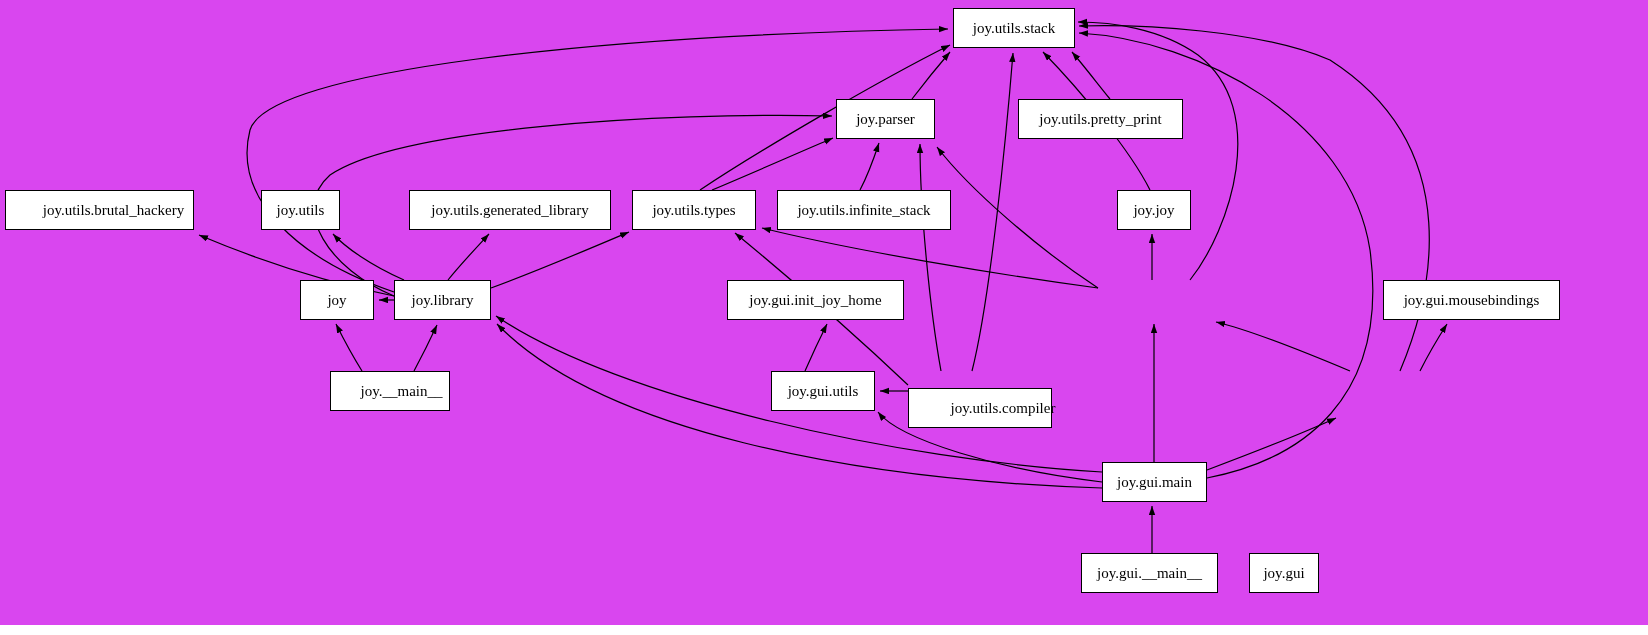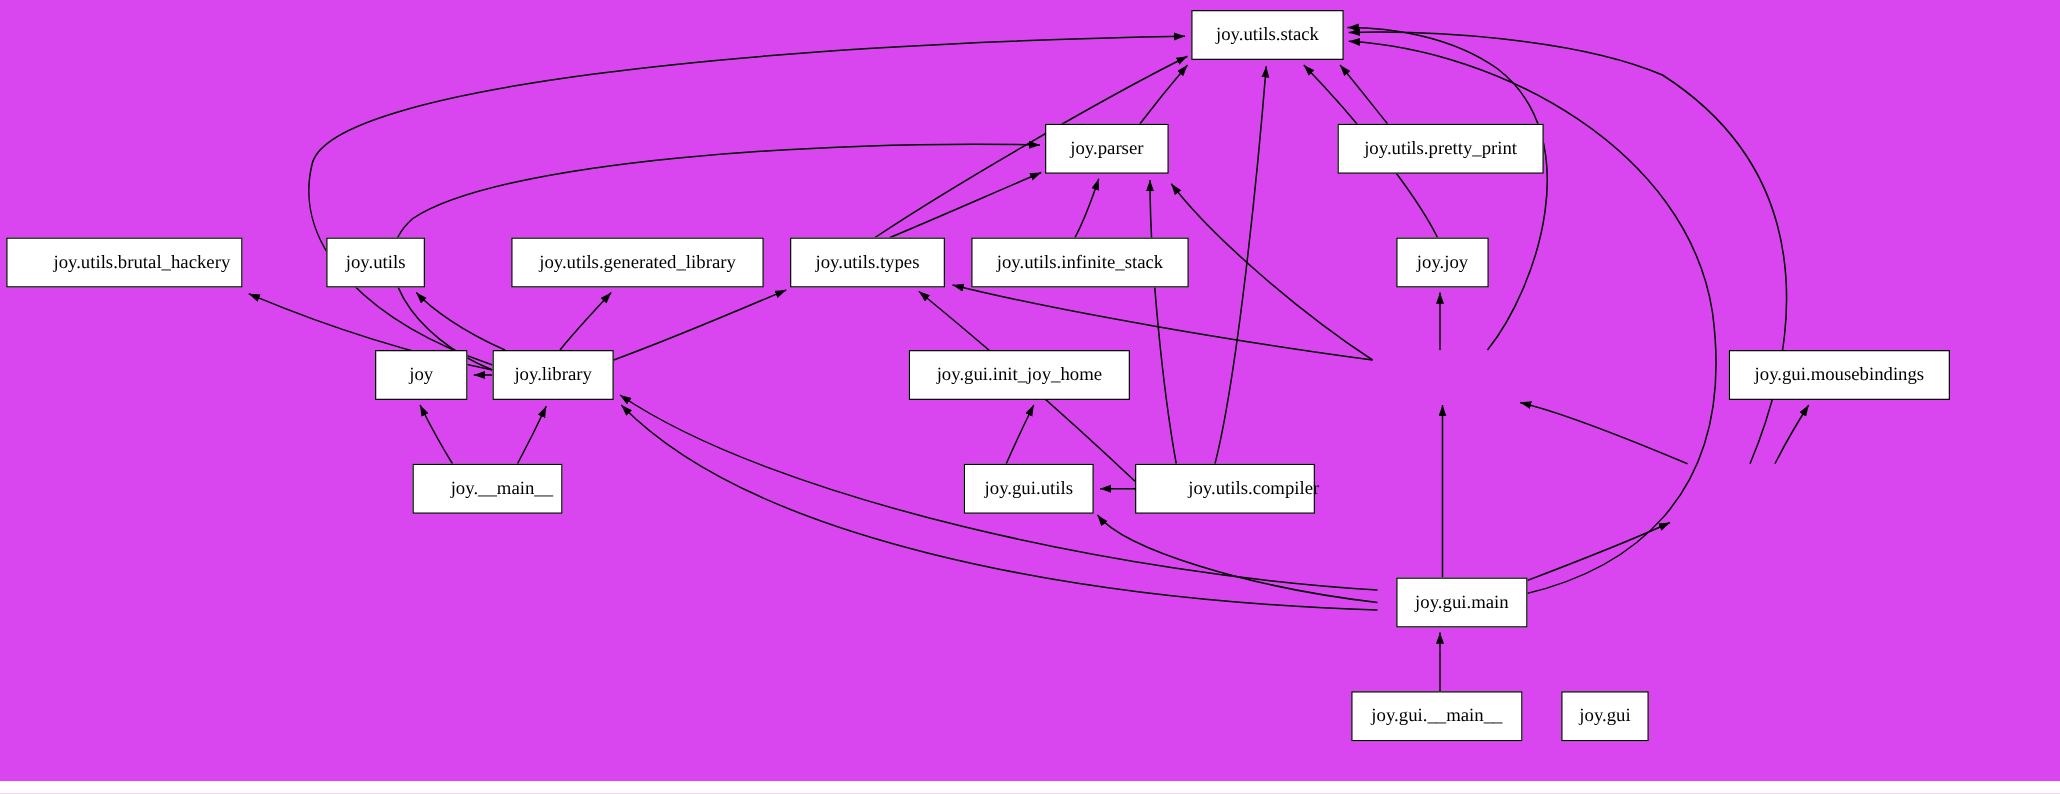--- a/index.html
+++ b/index.html
@@ -120,21 +120,21 @@
       <path d="M805,371 C812,355 820,338 827,324"></path>
     </g>
   </svg>
 
   <div class="node" style="left:953px;top:8px;width:122px;height:40px;">
     <span>joy.utils.stack</span>
   </div>
   <div class="node" style="left:836px;top:99px;width:99px;height:40px;">
     <span>joy.parser</span>
   </div>
-  <div class="node" style="left:1070px;top:99px;width:165px;height:40px;text-align:center;">
+  <div class="node" style="left:1018px;top:99px;width:165px;height:40px;text-align:center;">
     <span>joy.utils.pretty_print</span>
   </div>
   <div class="node" style="left:5px;top:190px;width:189px;height:40px;padding-left:28px;">
     <span>joy.utils.brutal_hackery</span>
   </div>
   <div class="node" style="left:261px;top:190px;width:79px;height:40px;align-items:center;">
     <span>joy.utils</span>
   </div>
   <div class="node" style="left:409px;top:190px;width:202px;height:40px;">
     <span>joy.utils.generated_library</span>
@@ -159,24 +159,24 @@
   </div>
   <div class="node" style="left:1383px;top:280px;width:177px;height:40px;">
     <span>joy.gui.mousebindings</span>
   </div>
   <div class="node" style="left:330px;top:371px;width:120px;height:40px;padding-left:23px;">
     <span>joy.__main__</span>
   </div>
   <div class="node" style="left:771px;top:371px;width:104px;height:40px;">
     <span>joy.gui.utils</span>
   </div>
-  <div class="node" style="left:908px;top:371px;width:144px;height:40px;padding-left:46px;">
+  <div class="node" style="left:908px;top:388px;width:144px;height:40px;padding-left:46px;">
     <span>joy.utils.compiler</span>
   </div>
-  <div class="node" style="left:1102px;top:462px;width:105px;height:40px;margin-left:15px;">
+  <div class="node" style="left:1102px;top:462px;width:105px;height:40px;">
     <span>joy.gui.main</span>
   </div>
   <div class="node" style="left:1081px;top:553px;width:137px;height:40px;">
     <span>joy.gui.__main__</span>
   </div>
   <div class="node" style="left:1249px;top:553px;width:70px;height:40px;">
     <span>joy.gui</span>
   </div>
 
 </div>

